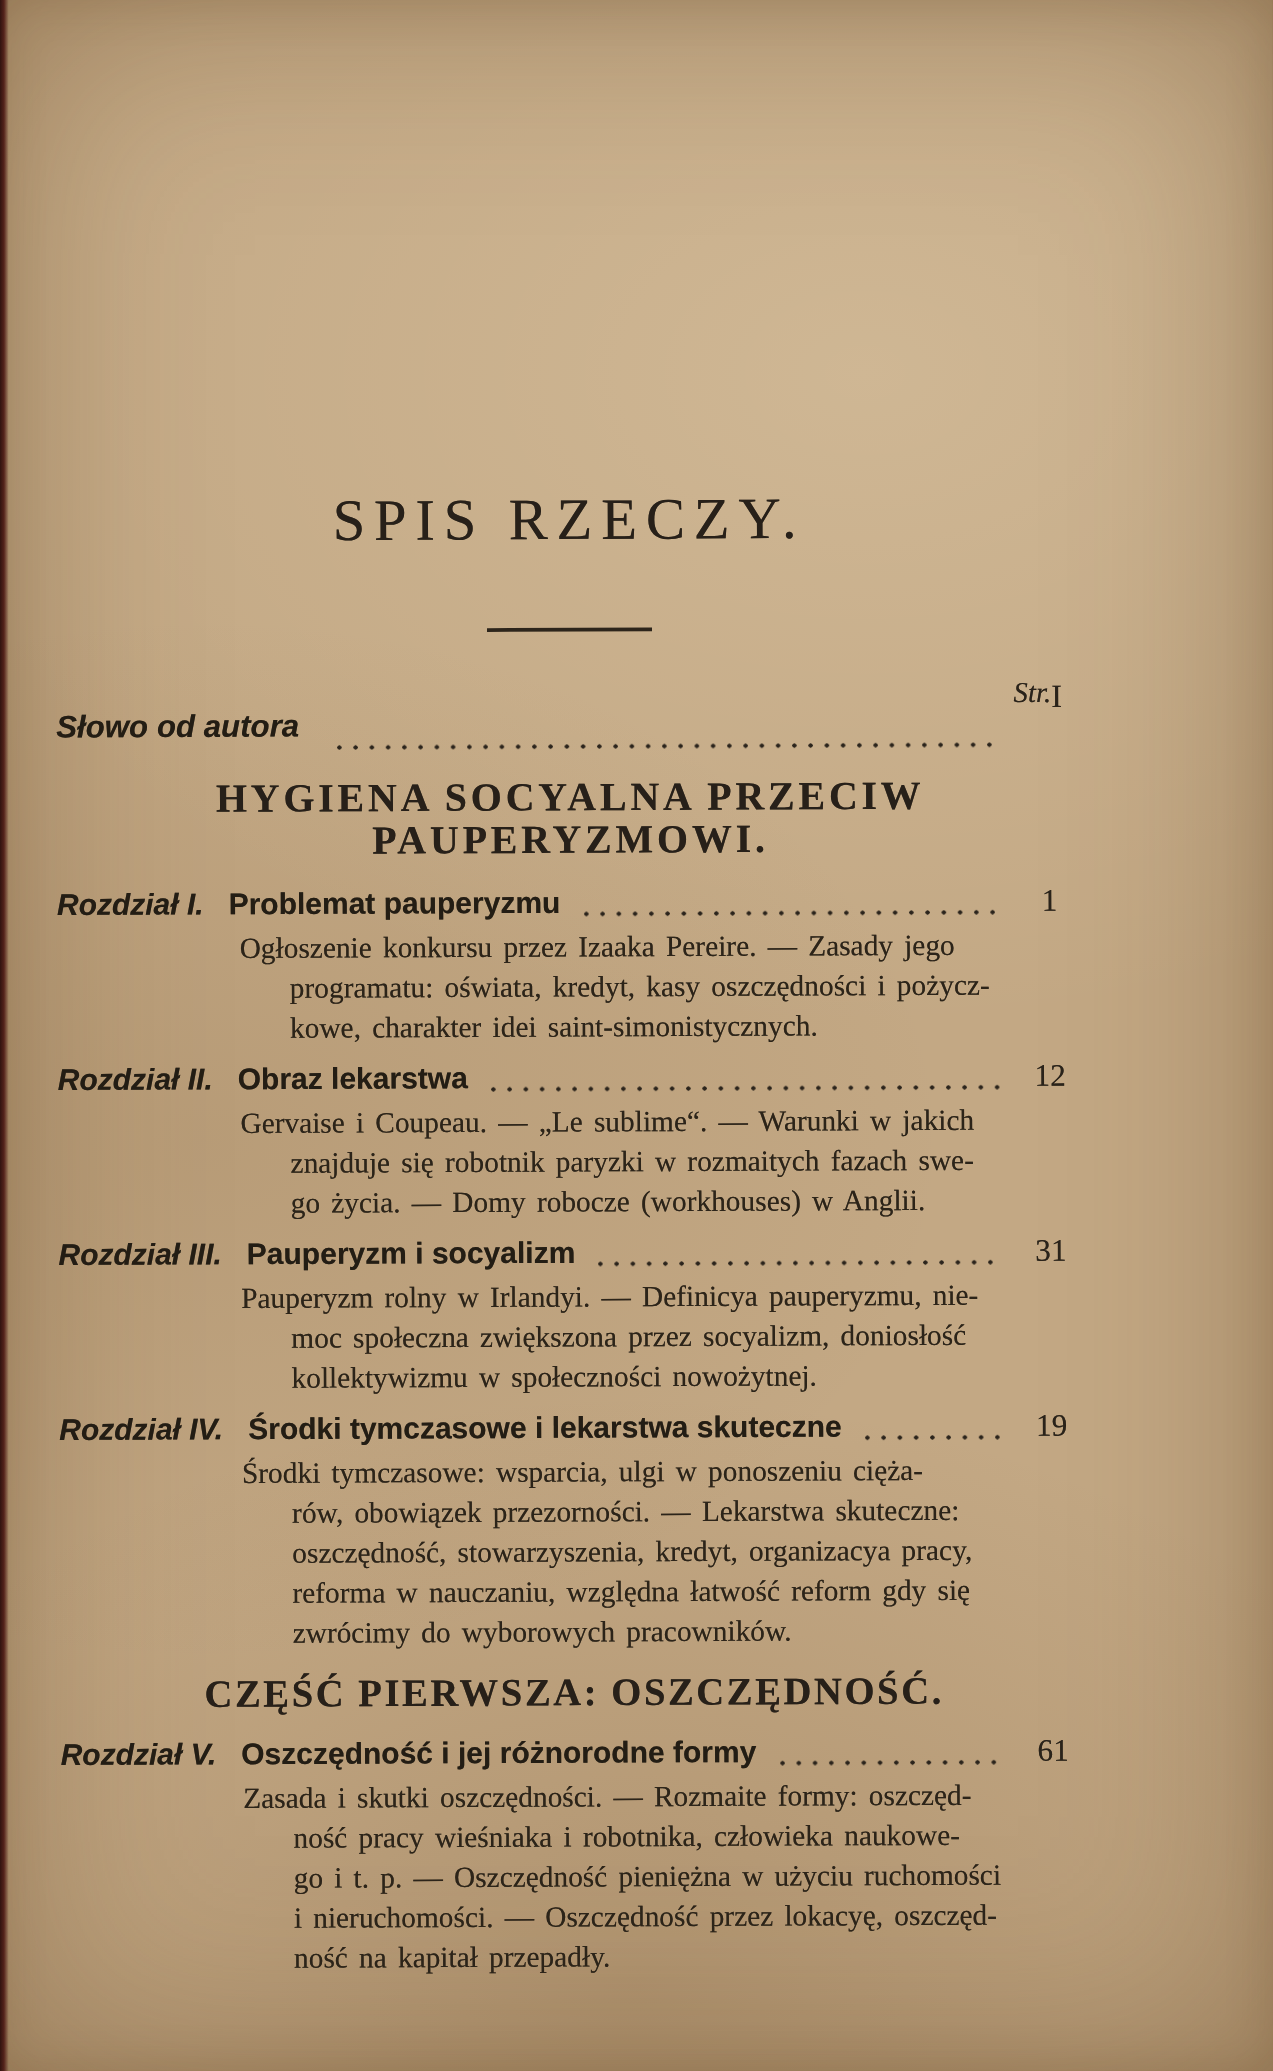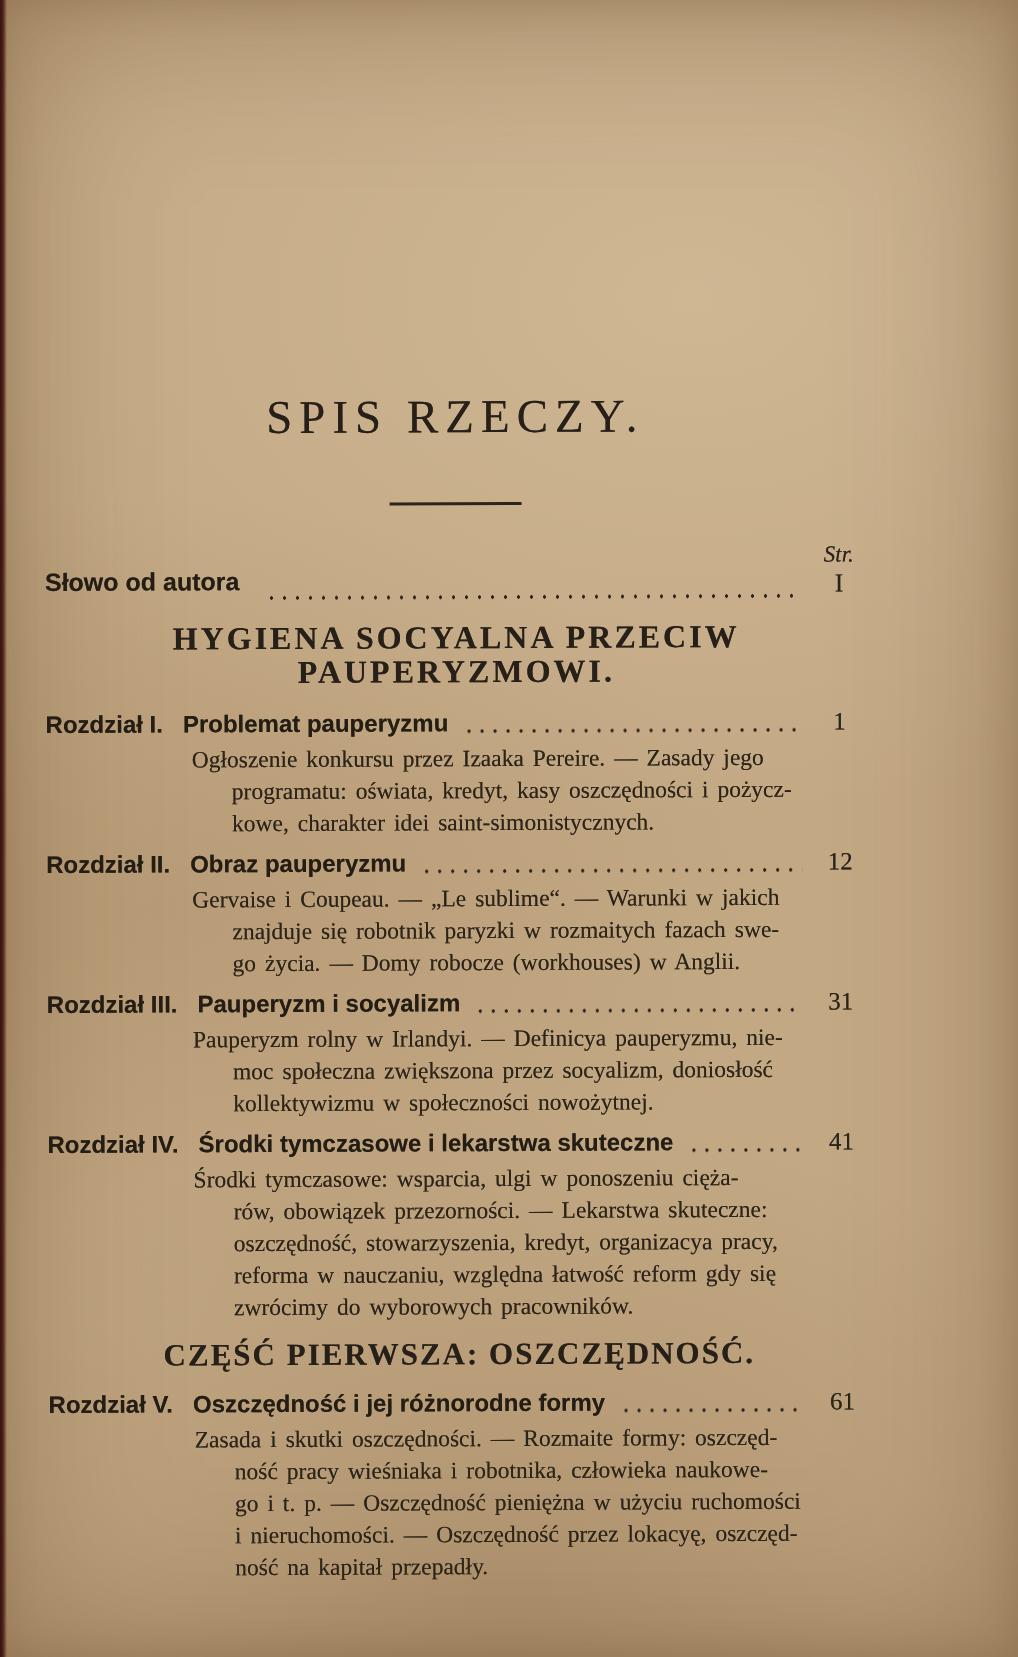--- a/index.html
+++ b/index.html
@@ -44,37 +44,37 @@
   .title-rule{
     width:132px;height:3px;background:#2d251b;
     margin:56px auto 0 auto;
   }
   .toc-row{
     display:flex;align-items:baseline;
     font-family:"Liberation Sans",sans-serif;
     font-weight:bold;font-size:24px;line-height:30px;
     color:#231d14;
   }
-  .toc-row .ch-label{flex:none;margin-right:20px;}
+  .toc-row .ch-label{flex:none;margin-right:20px;font-style:italic;}
   .toc-row .ch-title{flex:none;margin-right:8px;}
   .leader{
     flex:1;height:4px;align-self:flex-end;margin:0 10px 5px 6px;
     background-image:radial-gradient(circle,#2b241c 1.5px,rgba(43,36,28,0) 1.9px);
     background-size:13px 4px;background-repeat:repeat-x;background-position:left center;
   }
   .pg{
     flex:none;width:56px;text-align:center;
     font-family:"Liberation Serif",serif;font-weight:400;font-size:25px;
     color:#2a231a;
   }
   
   .row-first{margin-top:38px;align-items:flex-start;}
   .row-first .ch-label{font-size:25px;padding-top:22px;}
   .row-first .leader{align-self:flex-start;margin-top:52px;}
-  .pgcol{flex:none;width:56px;display:flex;flex-direction:column;align-items:center;}
+  .pgcol{flex:none;width:56px;display:flex;flex-direction:row;}
   .str-head{
     font-family:"Liberation Serif",serif;font-style:italic;font-weight:400;
     font-size:23px;line-height:26px;color:#2a231a;
   }
   .pg-roman{
     font-family:"Liberation Serif",serif;font-weight:400;
     font-size:26px;line-height:32px;color:#2a231a;
   }
   .section-heading{
     margin:16px auto 0 auto;max-width:640px;
@@ -130,21 +130,21 @@
       <span class="pg">1</span>
     </div>
     <div class="summary">
       <span class="line">Ogłoszenie konkursu przez Izaaka Pereire. — Zasady jego</span>
       <span class="line">programatu: oświata, kredyt, kasy oszczędności i pożycz-</span>
       <span class="line">kowe, charakter idei saint-simonistycznych.</span>
     </div>
 
     <div class="toc-row chapter-row">
       <span class="ch-label">Rozdział II.</span>
-      <span class="ch-title">Obraz pauperyzmu</span>
+      <span class="ch-title">Obraz lekarstwa</span>
       <span class="leader"></span>
       <span class="pg">12</span>
     </div>
     <div class="summary">
       <span class="line">Gervaise i Coupeau. — „Le sublime“. — Warunki w jakich</span>
       <span class="line">znajduje się robotnik paryzki w rozmaitych fazach swe-</span>
       <span class="line">go życia. — Domy robocze (workhouses) w Anglii.</span>
     </div>
 
     <div class="toc-row chapter-row">
@@ -156,21 +156,21 @@
     <div class="summary">
       <span class="line">Pauperyzm rolny w Irlandyi. — Definicya pauperyzmu, nie-</span>
       <span class="line">moc społeczna zwiększona przez socyalizm, doniosłość</span>
       <span class="line">kollektywizmu w społeczności nowożytnej.</span>
     </div>
 
     <div class="toc-row chapter-row">
       <span class="ch-label">Rozdział IV.</span>
       <span class="ch-title">Środki tymczasowe i lekarstwa skuteczne</span>
       <span class="leader"></span>
-      <span class="pg">41</span>
+      <span class="pg">19</span>
     </div>
     <div class="summary">
       <span class="line">Środki tymczasowe: wsparcia, ulgi w ponoszeniu cięża-</span>
       <span class="line">rów, obowiązek przezorności. — Lekarstwa skuteczne:</span>
       <span class="line">oszczędność, stowarzyszenia, kredyt, organizacya pracy,</span>
       <span class="line">reforma w nauczaniu, względna łatwość reform gdy się</span>
       <span class="line">zwrócimy do wyborowych pracowników.</span>
     </div>
 
     <h2 class="section-heading part-heading">CZĘŚĆ PIERWSZA: OSZCZĘDNOŚĆ.</h2>

